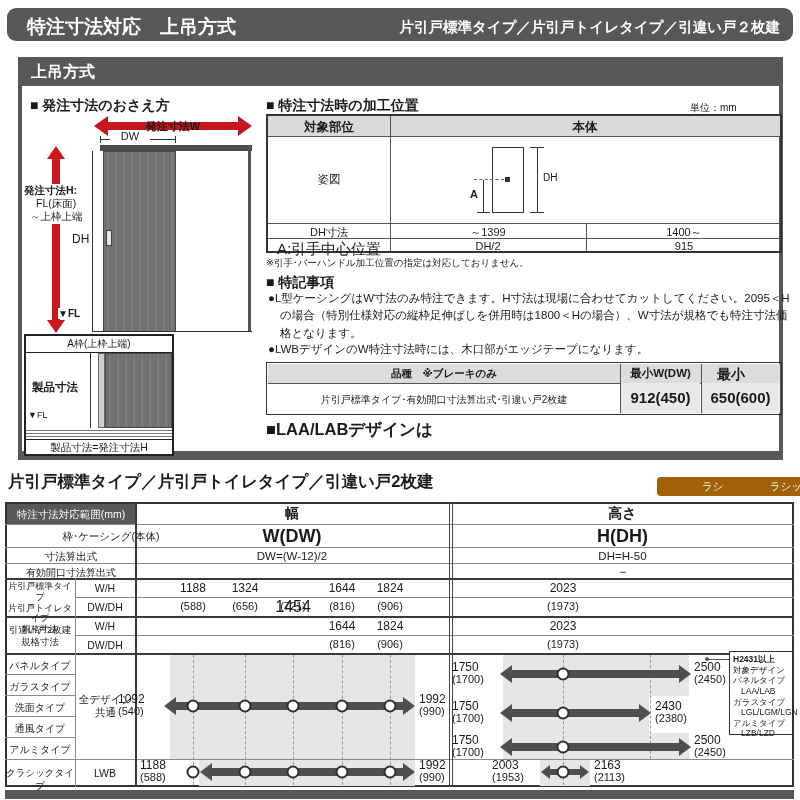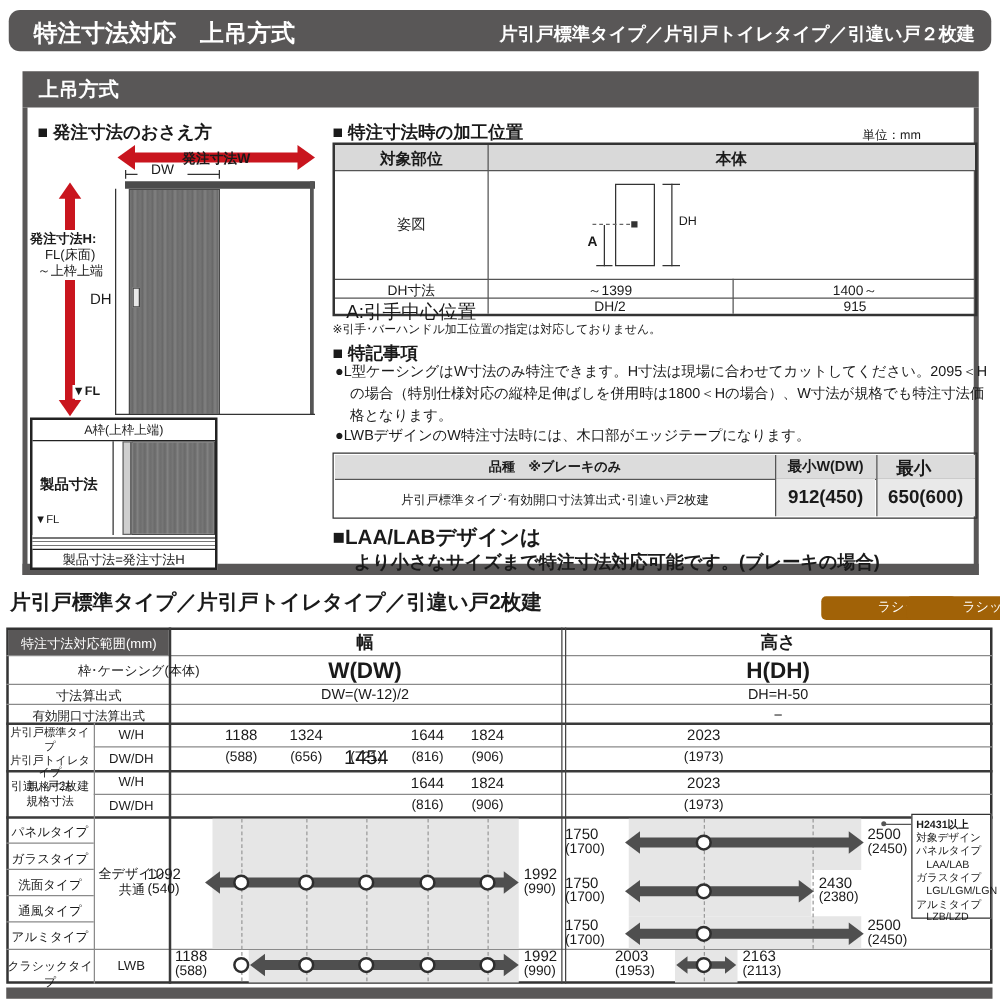--- a/index.html
+++ b/index.html
@@ -150,21 +150,20 @@
   <div class="abs" style="left:268px;top:383px;width:512px;height:1px;background:#555;"></div>
   <div class="abs" style="left:620px;top:383px;width:80px;height:30px;background:#e9e9e9;"></div>
   <div class="abs" style="left:701px;top:383px;width:79px;height:30px;background:#e9e9e9;"></div>
   <div class="abs" style="left:620px;top:364px;width:1px;height:49px;background:#555;"></div>
   <div class="abs" style="left:701px;top:364px;width:1px;height:49px;background:#555;"></div>
   <div class="abs ctr" style="left:268px;top:393px;width:352px;font-size:10px;">片引戸標準タイプ･有効開口寸法算出式･引違い戸2枚建</div>
   <div class="abs b ctr" style="left:620px;top:389px;width:81px;font-size:15px;">912(450)</div>
   <div class="abs b ctr" style="left:701px;top:389px;width:79px;font-size:15px;">650(600)</div>
 
   <div class="abs b" style="left:266px;top:419px;font-size:16.5px;">■LAA/LABデザインは</div>
-  <div class="abs b" style="left:283px;top:440px;font-size:14.5px;">より小さなサイズまで特注寸法対応可能です。(ブレーキの場合)</div>
 
   <div class="abs b" style="left:8px;top:471px;font-size:16.5px;">片引戸標準タイプ／片引戸トイレタイプ／引違い戸2枚建</div>
   <div class="badge" style="left:657px;top:477px;">ラシッサS</div>
   <div class="badge" style="left:725px;top:477px;">ラシッサD</div>
 
   <div class="abs" style="left:5px;top:502px;width:789px;height:285px;border:2px solid #333;box-sizing:border-box;"></div>
 
   <div class="abs darkbg" style="left:7px;top:504px;width:128px;height:20px;"></div>
   <div class="abs white ctr" style="left:7px;top:508px;width:128px;font-size:10.5px;">特注寸法対応範囲(mm)</div>
   <div class="abs b ctr" style="left:135px;top:505px;width:314px;font-size:14px;">幅</div>

